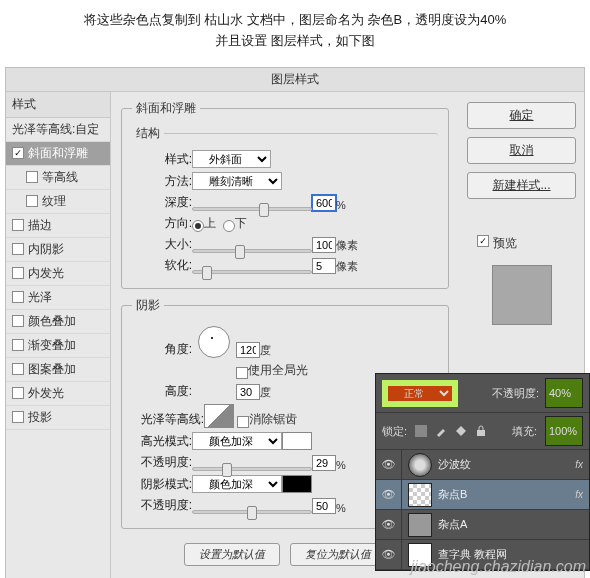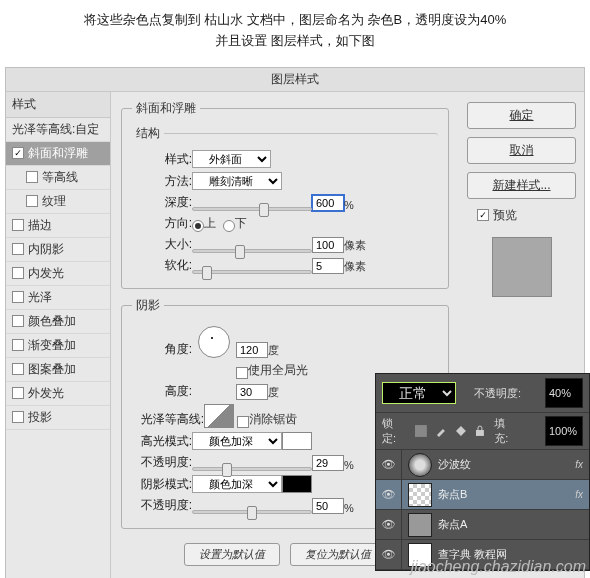--- a/index.html
+++ b/index.html
@@ -16,43 +16,43 @@
 .cb { width: 12px; height: 12px; border: 1px solid #888; background: #fff; display: inline-flex; align-items: center; justify-content: center; font-size: 9px; color: #000; }
 .cb.checked::before { content: "✓"; }
 .main-col { flex: 1; padding: 8px 10px; }
 fieldset { border: 1px solid #b0b0b0; border-radius: 3px; padding: 8px 10px 10px; margin-bottom: 8px; }
 legend { padding: 0 4px; font-size: 12px; }
 .row { display: flex; align-items: flex-end; margin: 4px 0; }
 .row label.lab { width: 60px; text-align: right; color: #1a1a1a; }
 select { font-size: 11px; padding: 1px 12px; background: #fff; border: 1px solid #a0a0a0; }
 .slider { flex: 1; height: 4px; background: #d0d0d0; border: 1px solid #b0b0b0; border-radius: 2px; position: relative; max-width: 120px; }
 .slider .thumb { position: absolute; top: -5px; width: 10px; height: 14px; background: #e8e8e8; border: 1px solid #888; border-radius: 2px; transform: translateX(-50%); }
-input.num { width: 32px; text-align: left; padding: 1px 3px; border: 1px solid #888; background: #fff; font-size: 11px; }
+input.num { width: 24px; text-align: left; padding: 1px 3px; border: 1px solid #888; background: #fff; font-size: 11px; }
 input.num.hl { border: 1px solid #3a70d0; box-shadow: 0 0 0 1px #3a70d0; }
 .unit { color: #333; font-size: 11px; }
 .radio { width: 12px; height: 12px; border: 1px solid #888; border-radius: 50%; background: #fff; display: inline-flex; align-items: center; justify-content: center; }
 .radio.checked::before { content: ""; width: 6px; height: 6px; background: #333; border-radius: 50%; }
 .angle-dial { width: 32px; height: 32px; border: 1px solid #888; border-radius: 50%; background: #fff; position: relative; margin: 0 6px; }
 .angle-dial::before { content: ""; position: absolute; width: 2px; height: 2px; background: #333; top: 10px; left: 12px; }
 .contour { width: 30px; height: 24px; border: 1px solid #888; background: linear-gradient(135deg,#fff 50%,#888 50%); }
 .swatch { width: 30px; height: 18px; border: 1px solid #888; }
 .swatch.white { background: #fff; }
 .swatch.black { background: #000; }
 .right-col { width: 125px; padding: 10px 8px; display: flex; flex-direction: column; gap: 8px; align-items: center; }
 .btn { width: 100%; padding: 4px 0; background: #f0f0f0; border: 1px solid #999; border-radius: 3px; text-align: center; font-size: 12px; cursor: pointer; text-decoration: underline; }
-.preview-chk { display: flex; align-items: center; gap: 4px; align-self: flex-start; margin-left: 10px; }
+.preview-chk { display: flex; gap: 4px; align-self: flex-start; margin-left: 10px; margin-top: 28px; }
 .preview-sw { width: 60px; height: 60px; background: #a8a8a8; border: 1px solid #888; margin-top: 5px; }
 .btn-row { display: flex; gap: 10px; justify-content: center; padding: 6px 0; }
 .btn-sm { padding: 3px 14px; background: #f0f0f0; border: 1px solid #999; border-radius: 3px; font-size: 11px; cursor: pointer; font-style: italic; }
 
 .layers { position: absolute; right: 0; bottom: 7px; width: 215px; background: #535353; color: #ddd; border: 1px solid #222; font-size: 11px; }
 .layers-top { display: flex; align-items: center; padding: 4px 6px; gap: 6px; border-bottom: 1px solid #3a3a3a; }
-.layers-top select { background: #000000; color: #ddd; border: 1px solid #bef264; font-size: 14px; }
+.layers-top select { background: #c2410c; color: #ddd; border: 6px solid #bef264; font-size: 10px; }
 .layers-top .op-lab { margin-left: auto; }
-.pct { width: 38px; background: #000000; color: #ddd; border: 1px solid #222; padding: 8px 3px; font-size: 11px; margin-left: 18px; }
+.pct { width: 38px; background: #4d7c0f; color: #ddd; border: 1px solid #222; padding: 8px 3px; font-size: 11px; }
 .layers-lock { display: flex; align-items: center; padding: 3px 6px; gap: 8px; border-bottom: 1px solid #3a3a3a; }
 .lock-ic { width: 12px; height: 12px; display: inline-block; }
 .layer-row { display: flex; align-items: center; border-bottom: 1px solid #3a3a3a; height: 30px; }
 .layer-row.sel { background: #6a7d8f; }
 .eye { width: 26px; text-align: center; color: #ddd; border-right: 1px solid #3a3a3a; height: 100%; display: flex; align-items: center; justify-content: center; }
 .layer-thumb { width: 24px; height: 24px; margin: 0 6px; border: 1px solid #222; background: #888; }
 .layer-thumb.checker { background: repeating-conic-gradient(#ccc 0 25%, #fff 0 50%) 0 0/8px 8px; }
 .layer-thumb.noise { background: #999; }
 .layer-thumb.white { background: #fff; }
 .layer-thumb.swirl { background: radial-gradient(circle,#ddd 30%,#777 70%); border-radius: 50%; }

